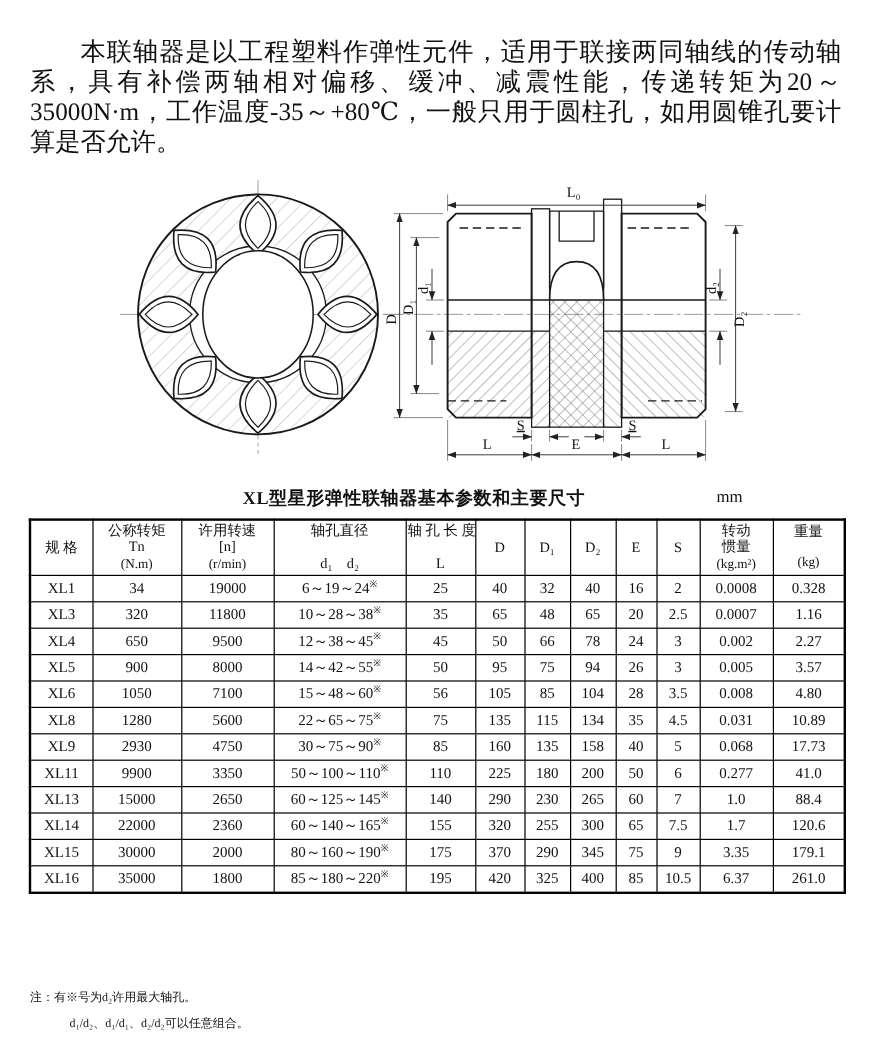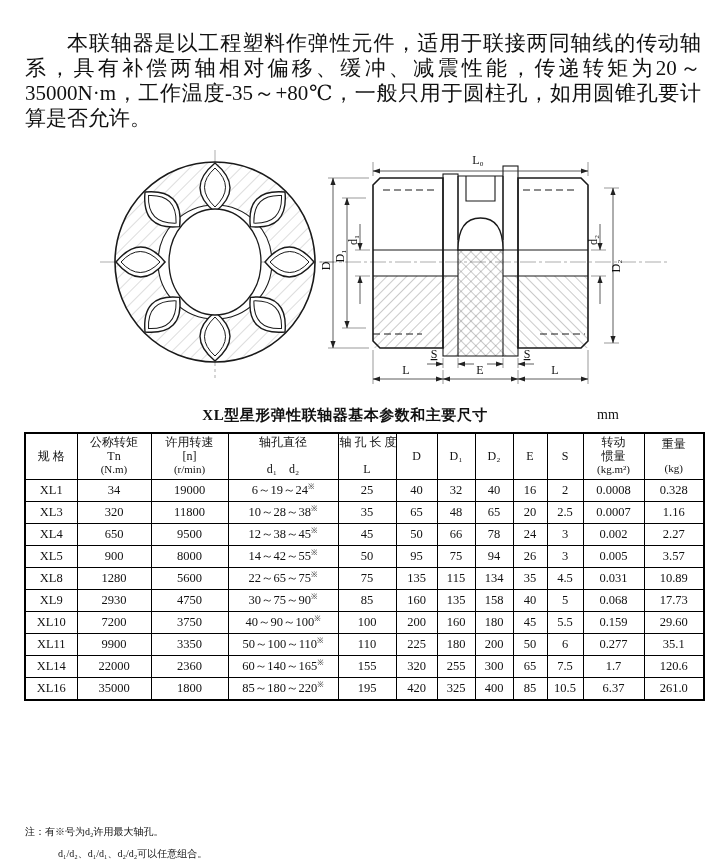--- a/index.html
+++ b/index.html
@@ -280,20 +280,34 @@
         <td>50</td>
         <td>95</td>
         <td>75</td>
         <td>94</td>
         <td>26</td>
         <td>3</td>
         <td>0.005</td>
         <td>3.57</td>
       </tr>
       <tr>
+        <td>XL6</td>
+        <td>1050</td>
+        <td>7100</td>
+        <td>15～48～60<sup>※</sup></td>
+        <td>56</td>
+        <td>105</td>
+        <td>85</td>
+        <td>104</td>
+        <td>28</td>
+        <td>3.5</td>
+        <td>0.008</td>
+        <td>4.80</td>
+      </tr>
+      <tr>
         <td>XL8</td>
         <td>1280</td>
         <td>5600</td>
         <td>22～65～75<sup>※</sup></td>
         <td>75</td>
         <td>135</td>
         <td>115</td>
         <td>134</td>
         <td>35</td>
         <td>4.5</td>
@@ -308,62 +322,76 @@
         <td>85</td>
         <td>160</td>
         <td>135</td>
         <td>158</td>
         <td>40</td>
         <td>5</td>
         <td>0.068</td>
         <td>17.73</td>
       </tr>
       <tr>
-        <td>XL10</td>
-        <td>7200</td>
-        <td>3750</td>
-        <td>40～90～100<sup>※</sup></td>
-        <td>100</td>
-        <td>200</td>
-        <td>160</td>
-        <td>180</td>
-        <td>45</td>
-        <td>5.5</td>
-        <td>0.159</td>
-        <td>29.60</td>
-      </tr>
-      <tr>
         <td>XL11</td>
         <td>9900</td>
         <td>3350</td>
         <td>50～100～110<sup>※</sup></td>
         <td>110</td>
         <td>225</td>
         <td>180</td>
         <td>200</td>
         <td>50</td>
         <td>6</td>
         <td>0.277</td>
-        <td>35.1</td>
+        <td>41.0</td>
+      </tr>
+      <tr>
+        <td>XL13</td>
+        <td>15000</td>
+        <td>2650</td>
+        <td>60～125～145<sup>※</sup></td>
+        <td>140</td>
+        <td>290</td>
+        <td>230</td>
+        <td>265</td>
+        <td>60</td>
+        <td>7</td>
+        <td>1.0</td>
+        <td>88.4</td>
       </tr>
       <tr>
         <td>XL14</td>
         <td>22000</td>
         <td>2360</td>
         <td>60～140～165<sup>※</sup></td>
         <td>155</td>
         <td>320</td>
         <td>255</td>
         <td>300</td>
         <td>65</td>
         <td>7.5</td>
         <td>1.7</td>
         <td>120.6</td>
       </tr>
       <tr>
+        <td>XL15</td>
+        <td>30000</td>
+        <td>2000</td>
+        <td>80～160～190<sup>※</sup></td>
+        <td>175</td>
+        <td>370</td>
+        <td>290</td>
+        <td>345</td>
+        <td>75</td>
+        <td>9</td>
+        <td>3.35</td>
+        <td>179.1</td>
+      </tr>
+      <tr>
         <td>XL16</td>
         <td>35000</td>
         <td>1800</td>
         <td>85～180～220<sup>※</sup></td>
         <td>195</td>
         <td>420</td>
         <td>325</td>
         <td>400</td>
         <td>85</td>
         <td>10.5</td>

